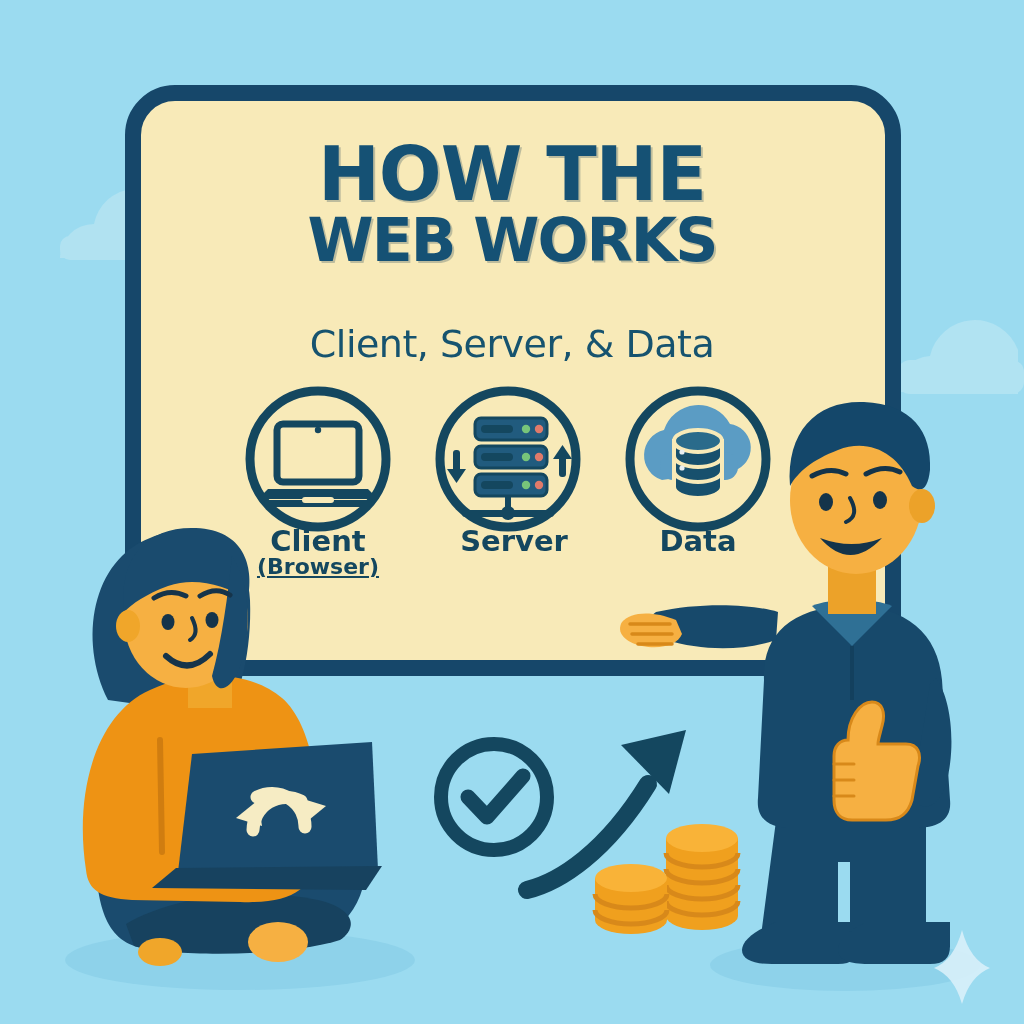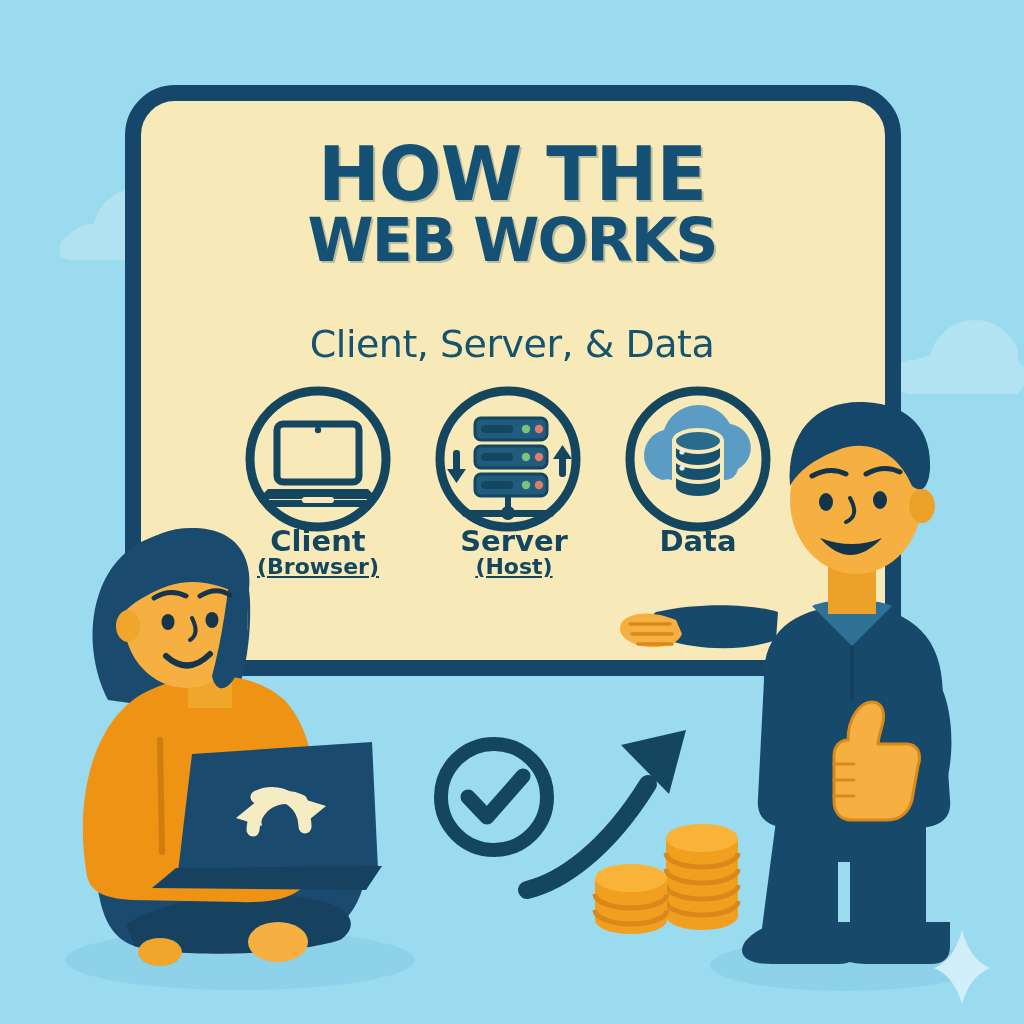--- a/index.html
+++ b/index.html
@@ -126,21 +126,20 @@
 
     <div class="icon-col c1">
       <div class="icon-label">
         <span>Client</span>
         <span class="sub">(Browser)</span>
       </div>
     </div>
     <div class="icon-col c2">
       <div class="icon-label">
         <span>Server</span>
-        <span class="sub">(Host)</span>
       </div>
     </div>
     <div class="icon-col c3">
       <div class="icon-label">
         <span>Data</span>
       </div>
     </div>
   </div>
 
   <svg class="layer" viewBox="0 0 1024 1024">

